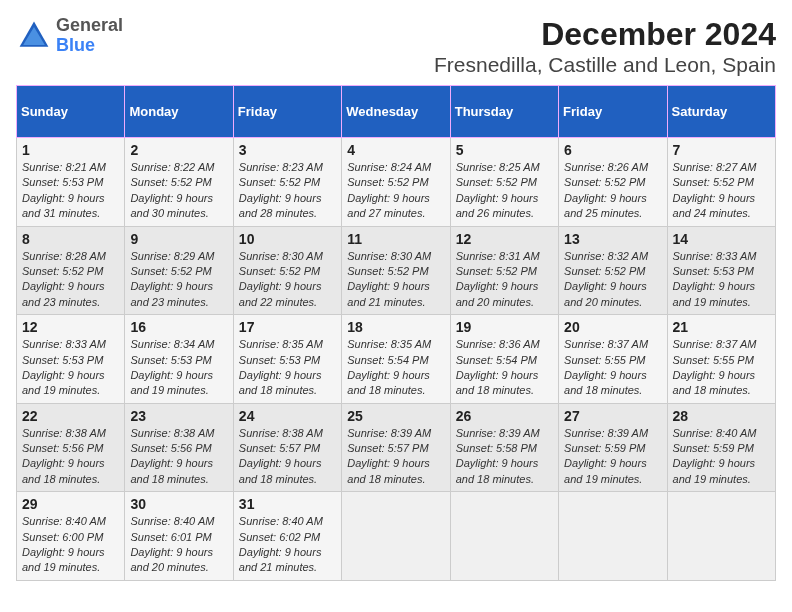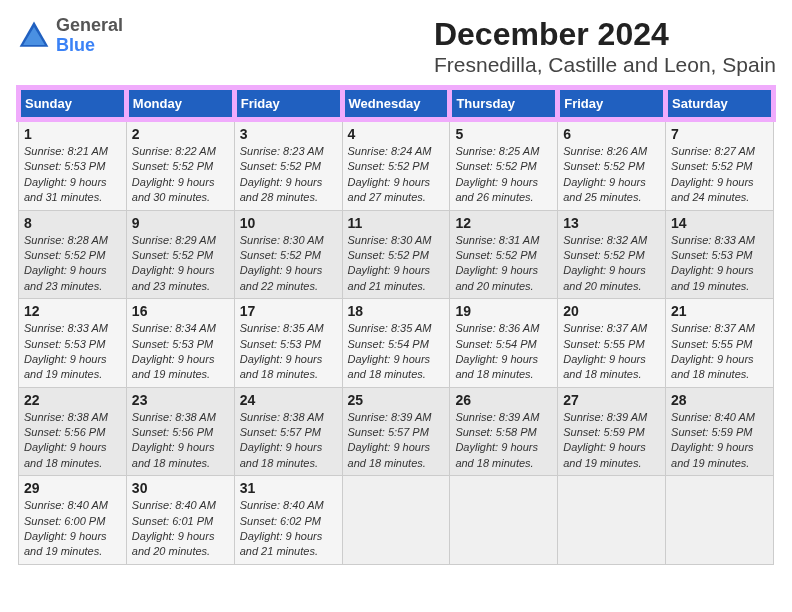--- a/index.html
+++ b/index.html
@@ -26,45 +26,46 @@
       font-weight: bold;
       line-height: 1.1;
     }
     .logo-text .general { color: #555; margin-top: 26px; }
     .logo-text .blue { color: #3b82f6; }
     .logo-icon {
       width: 36px;
       height: 36px;
     }
     .title-area {
+      text-align: right;
     }
     .month-title {
       font-size: 32px;
       font-weight: bold;
       color: #222;
     }
     .location-title {
       font-size: 21px;
       color: #444;
     }
     table {
       width: 100%;
       border-collapse: collapse;
       font-size: 11px;
     }
     thead tr {
       background-color: #2060c0;
       color: #fff;
     }
     thead th {
-      padding: 6px 4px;
+      padding: 18px 4px;
       text-align: left;
       font-size: 13px;
       font-weight: bold;
-      border: 5px solid #f0abfc;
+      border: 1px solid #f0abfc;
     }
     tbody tr {
       vertical-align: top;
     }
     tbody tr:nth-child(odd) {
       background-color: #f5f5f5;
     }
     tbody tr:nth-child(even) {
       background-color: #e8e8e8;
     }

